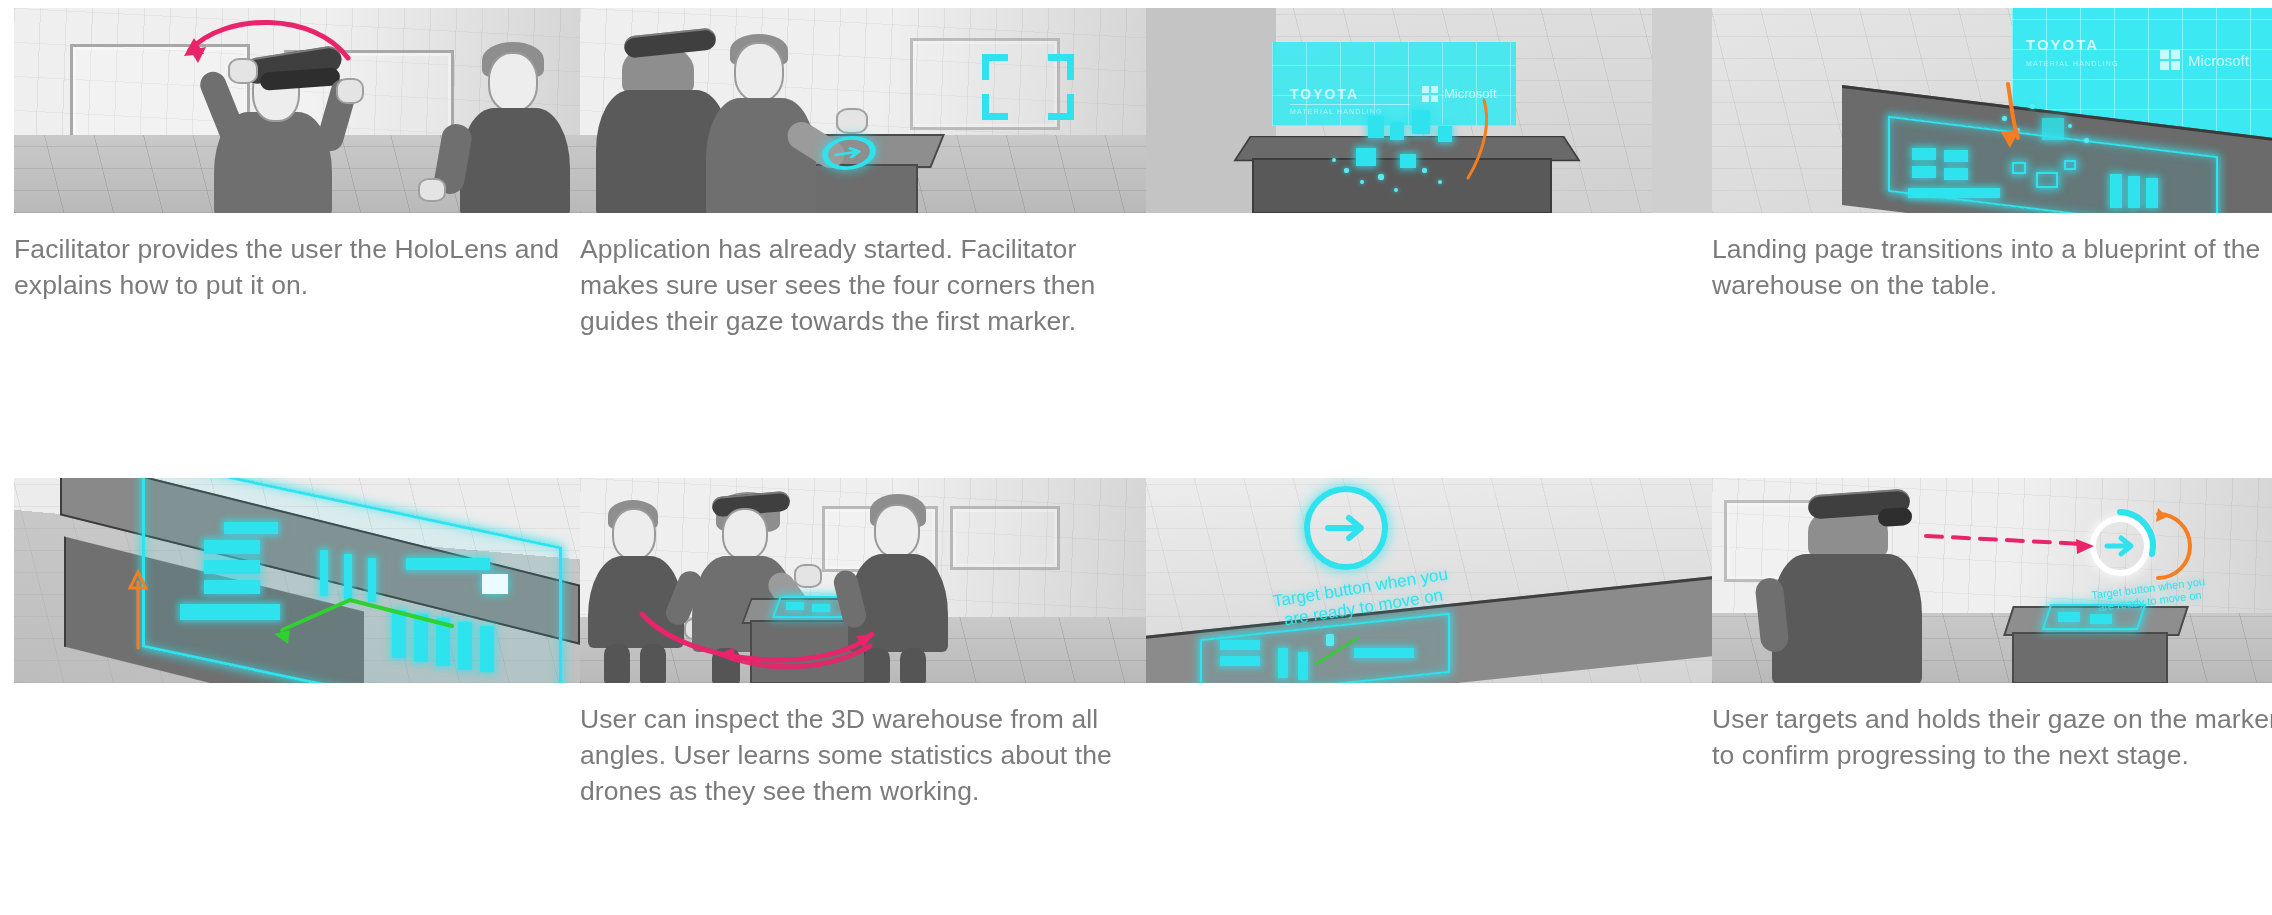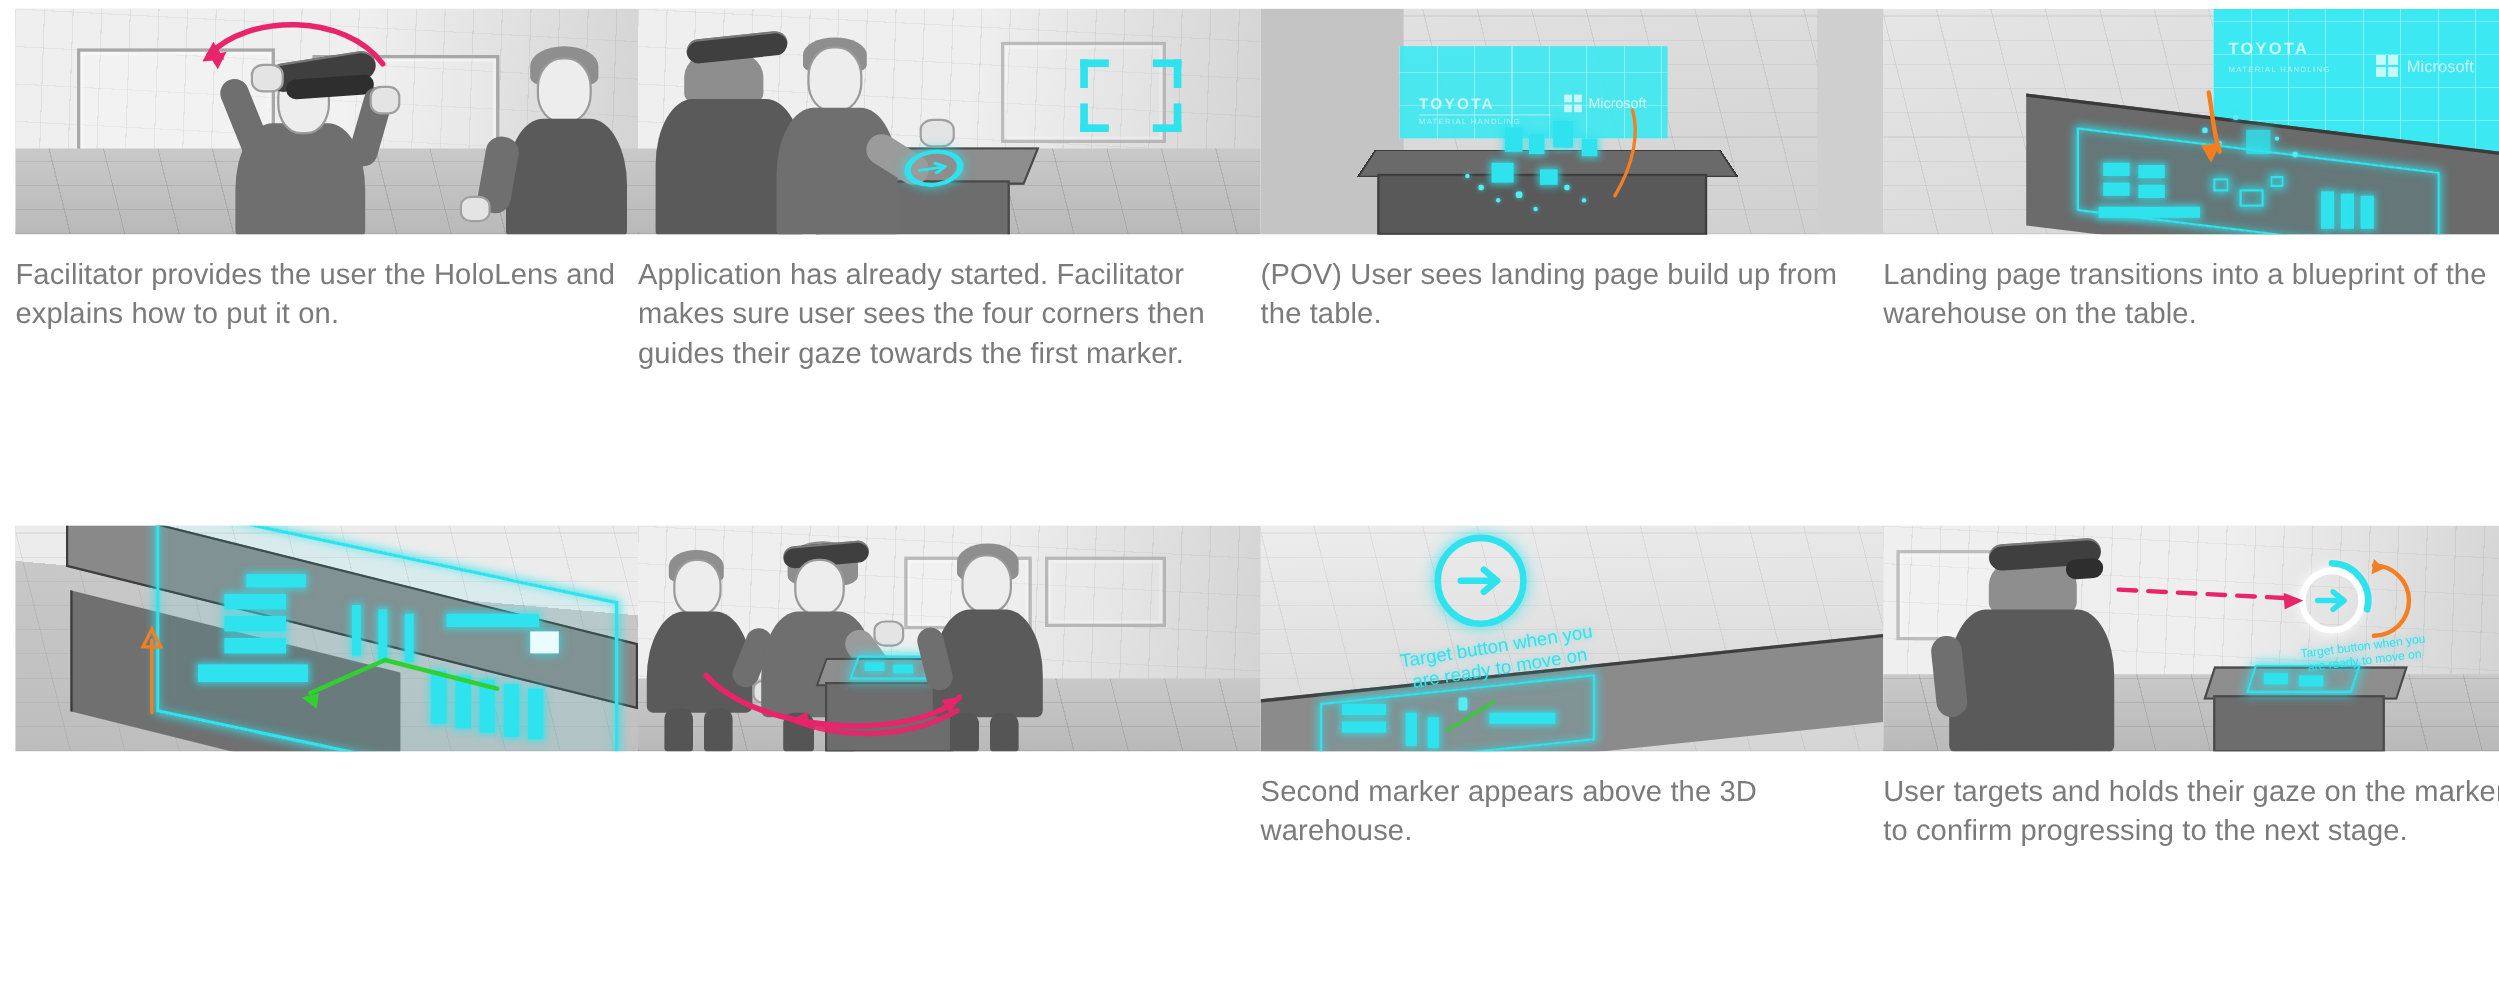--- a/index.html
+++ b/index.html
@@ -338,21 +338,20 @@
         <div class="glow-dot" style="left:232px;top:166px;width:6px;height:6px;"></div>
         <div class="glow-dot" style="left:248px;top:180px;width:4px;height:4px;"></div>
         <div class="glow-dot" style="left:276px;top:160px;width:5px;height:5px;"></div>
         <div class="glow-dot" style="left:292px;top:172px;width:4px;height:4px;"></div>
         <div class="glow-dot" style="left:186px;top:150px;width:4px;height:4px;"></div>
 
         <svg class="orange-arrow" style="left:0;top:0;" width="566" height="205">
           <path d="M322 170 C 340 140, 344 112, 338 92" stroke="#f57f20" stroke-width="3" fill="none" stroke-linecap="round"></path>
         </svg>
       </div>
-      <div class="caption">(POV) User sees landing page build up from the table.</div>
     </div>
       </div>
 
     <div class="cell">
         <div class="inner">
       <div class="frame">
         <div class="wall" style="background:linear-gradient(160deg,#e6e6e6,#d2d2d2);"></div>
         <div class="floor-grid" style="height:205px;opacity:.5;"></div>
 
         <div class="holo-panel" style="left:300px;top:0;width:266px;height:132px;">
@@ -488,20 +487,21 @@
           <div class="leg" style="left:320px;top:170px;width:26px;height:36px;"></div>
         </div>
 
         <svg class="pink-arrow" style="left:0;top:0;" width="566" height="205">
           <path d="M62 136 C 110 190, 250 196, 292 156" stroke="#e8246a" stroke-width="5" fill="none" stroke-linecap="round"></path>
           <path d="M292 156 l -16 2 l 8 13 z" fill="#e8246a"></path>
           <path d="M140 176 C 190 196, 250 192, 290 168" stroke="#e8246a" stroke-width="5" fill="none" stroke-linecap="round" opacity=".9"></path>
           <path d="M140 176 l 14 -7 l 1 15 z" fill="#e8246a"></path>
         </svg>
       </div>
+      <div class="caption caption-tall">User can inspect the 3D warehouse from all angles. User learns some statistics about the drones as they see them working.</div>
     </div>
       </div>
 
     <div class="cell">
         <div class="inner">
       <div class="frame">
         <div class="wall" style="background:linear-gradient(175deg,#ededed,#d4d4d4);"></div>
         <div class="floor-grid" style="height:205px;opacity:.4;"></div>
 
         <div style="position:absolute;left:0;top:128px;width:566px;height:80px;background:#8b8b8b;border-top:3px solid #3f3f3f;transform:skewY(-6deg);"></div>
@@ -522,21 +522,20 @@
         <div class="glow-bar" style="left:74px;top:178px;width:40px;height:10px;"></div>
         <div class="glow-bar" style="left:132px;top:170px;width:10px;height:30px;"></div>
         <div class="glow-bar" style="left:152px;top:174px;width:10px;height:28px;"></div>
         <div class="glow-bar" style="left:208px;top:170px;width:60px;height:10px;"></div>
         <div class="glow-dot" style="left:180px;top:156px;width:8px;height:12px;"></div>
 
         <svg style="left:0;top:0;position:absolute;" width="566" height="205">
           <path d="M212 160 L 170 186" stroke="#2fd02f" stroke-width="3" fill="none" stroke-linecap="round" opacity=".85"></path>
         </svg>
       </div>
-      <div class="caption">Second marker appears above the 3D warehouse.</div>
     </div>
       </div>
 
     <div class="cell">
         <div class="inner">
       <div class="frame">
         <div class="wall"></div>
         <div class="wall-grid"></div>
         <div class="picture-frame" style="left:12px;top:22px;width:120px;height:82px;opacity:.7;"></div>
         <div class="floor" style="height:70px;"></div>

